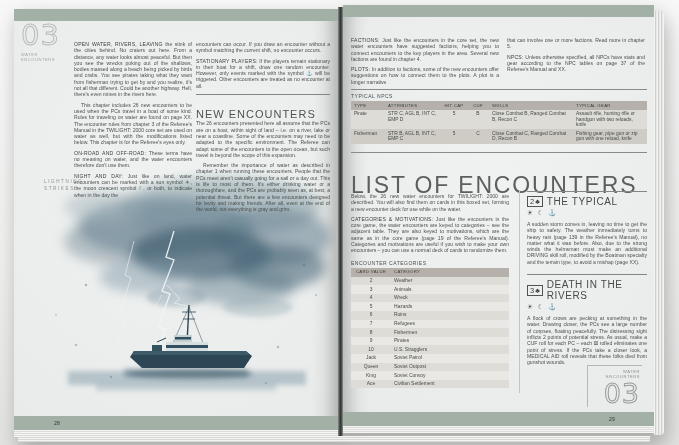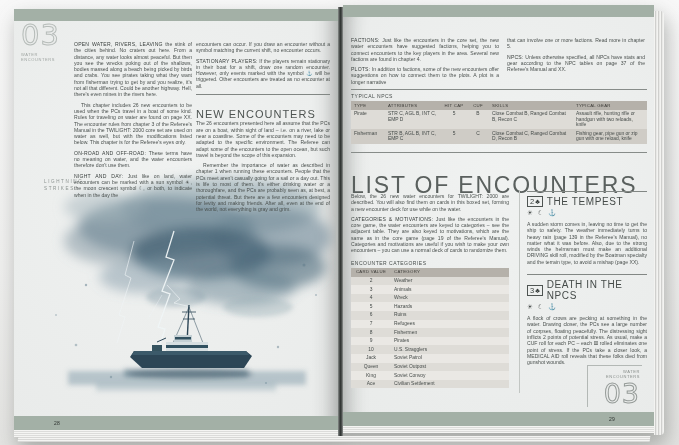--- a/index.html
+++ b/index.html
@@ -347,35 +347,35 @@
       </div>
 
       <div class="col" style="left:184px;top:186px;width:120px;">
 
         <div class="enc">
           <div class="enc-head">
             <span class="badge">
                 <span>2</span>
                 <span class="suit">♣</span>
               </span>
-            <span class="enc-title">THE TEMPEST</span>
+            <span class="enc-title">THE TYPICAL</span>
           </div>
           <div class="enc-icons">
             <span>☀</span><span>☾</span><span>⚓</span>
           </div>
           <div class="bt">A sudden storm comes in, leaving no time to get the ship to safety. The weather immediately turns to heavy rain (page 139 in the Referee's Manual), no matter what it was before. Also, due to the strong winds the helmsman must make an additional DRIVING skill roll, modified by the Boatman specialty and the terrain type, to avoid a mishap (page XX).</div>
         </div>
 
         <div class="enc">
           <div class="enc-head">
             <span class="badge">
                 <span>3</span>
                 <span class="suit">♣</span>
               </span>
-            <span class="enc-title">DEATH IN THE NPCS</span>
+            <span class="enc-title">DEATH IN THE RIVERS</span>
           </div>
           <div class="enc-icons">
             <span>☀</span><span>☾</span><span>⚓</span>
           </div>
           <div class="bt">A flock of crows are pecking at something in the water. Drawing closer, the PCs see a large number of corpses, floating peacefully. The distressing sight inflicts 2 points of potential stress. As usual, make a CUF roll for each PC – each ⚅ rolled eliminates one point of stress. If the PCs take a closer look, a MEDICAL AID roll reveals that these folks died from gunshot wounds.</div>
         </div>
 
       </div>
 
       <div class="corner-tab">

